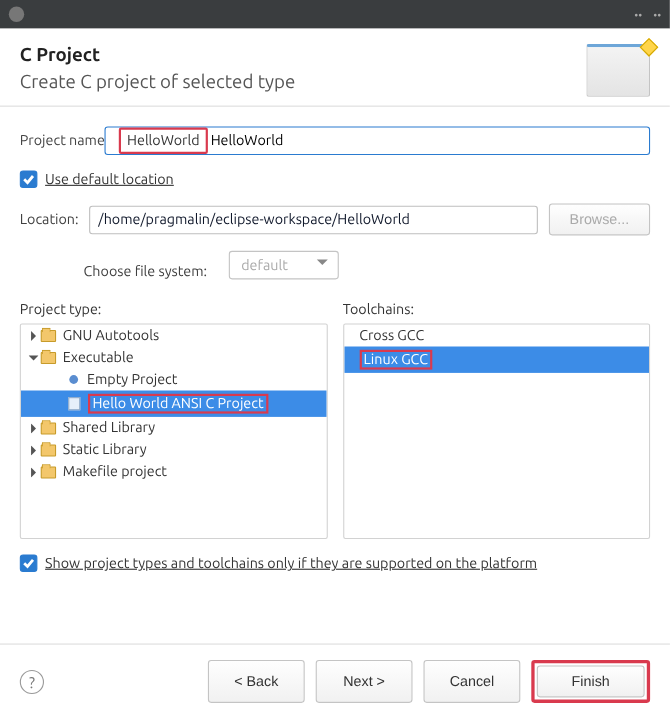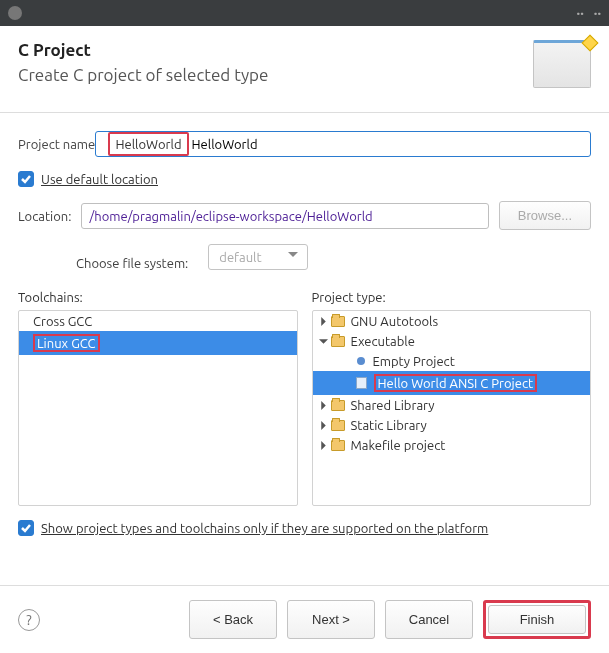--- a/index.html
+++ b/index.html
@@ -16,21 +16,21 @@
     height: 26px;
     background: #3a3d3f;
     display: flex;
     align-items: center;
     padding: 0 8px;
     color: #ccc;
   }
   .titlebar .tb-icon { width:14px; height:14px; border-radius:50%; background:#777; }
   .titlebar .tb-right { margin-left:auto; display:flex; gap:10px; font-size:10px; color:#aaa; }
   .header {
-    padding: 14px 18px 24px;
+    padding: 14px 18px 8px;
     background: #fff;
     border-bottom: 1px solid #ddd;
     display:flex;
     align-items:flex-start;
   }
   .header-text { flex:1; }
   .header h1 { font-size:17px; font-weight:600; color:#222; margin-bottom:6px; }
   .header .subtitle { font-size:17px; color:#555; }
   .header-icon {
     width:58px; height:48px;
@@ -54,21 +54,21 @@
     padding:5px 7px;
     border:1px solid #bfbfbf;
     border-radius:3px;
     font-size:13px;
     font-family:inherit;
     outline:none;
   }
   input[type=text].focused {
     border:1.5px solid #2a7bd0;
   }
-  input[type=text]:disabled { background:#fff; color:#4c1d95; }
+  input[type=text]:disabled { background:#fff; color:#0f172a; }
   .hl { border:2px solid #d93a4e; border-radius:2px; padding:1px; }
   .hl-inline { display:inline-block; }
   .checkbox-row { display:flex; align-items:center; margin-bottom:14px;text-decoration:underline; }
   .checkbox {
     width:16px;height:16px; border:1.5px solid #2a7bd0; border-radius:3px;
     background:#2a7bd0; margin-right:7px; display:flex; align-items:center; justify-content:center;
   }
   .checkbox svg { width:12px;height:12px; stroke:#fff; stroke-width:2.5; fill:none; }
   .btn {
     padding:6px 18px;
@@ -174,89 +174,89 @@
     <button class="btn disabled" disabled="">Browse...</button>
   </div>
 
   <div class="fs-row">
     <span class="label disabled">Choose file system:</span>
     <span class="select disabled">default</span>
   </div>
 
   <div class="columns">
     <div class="col">
+      <span class="col-label">Project type:</span>
+      <div class="listbox" id="project-type-list">
+          <div class="tree-item">
+            <span class="arrow">
+              <svg viewBox="0 0 8 8">
+                <path d="M2 0 L6 4 L2 8 Z" fill="#555" transform="rotate(0 4 4)"></path>
+              </svg>
+            </span>
+            <span class="folder-ico"></span>
+            <span>GNU Autotools</span>
+          </div>
+          <div class="tree-item">
+            <span class="arrow">
+              <svg viewBox="0 0 8 8">
+                <path d="M2 0 L6 4 L2 8 Z" fill="#555" transform="rotate(90 4 4)"></path>
+              </svg>
+            </span>
+            <span class="folder-ico"></span>
+            <span>Executable</span>
+          </div>
+          <div class="tree-item indent-2">
+            <span class="bullet-ico"></span>
+            <span>Empty Project</span>
+          </div>
+          <div class="tree-item indent-2 selected">
+            <span class="file-ico"></span>
+            <span class="tree-hl">
+              <span>Hello World ANSI C Project</span>
+            </span>
+          </div>
+          <div class="tree-item">
+            <span class="arrow">
+              <svg viewBox="0 0 8 8">
+                <path d="M2 0 L6 4 L2 8 Z" fill="#555" transform="rotate(0 4 4)"></path>
+              </svg>
+            </span>
+            <span class="folder-ico"></span>
+            <span>Shared Library</span>
+          </div>
+          <div class="tree-item">
+            <span class="arrow">
+              <svg viewBox="0 0 8 8">
+                <path d="M2 0 L6 4 L2 8 Z" fill="#555" transform="rotate(0 4 4)"></path>
+              </svg>
+            </span>
+            <span class="folder-ico"></span>
+            <span>Static Library</span>
+          </div>
+          <div class="tree-item">
+            <span class="arrow">
+              <svg viewBox="0 0 8 8">
+                <path d="M2 0 L6 4 L2 8 Z" fill="#555" transform="rotate(0 4 4)"></path>
+              </svg>
+            </span>
+            <span class="folder-ico"></span>
+            <span>Makefile project</span>
+          </div>
+        </div>
+    </div>
+    <div class="col">
       <span class="col-label">Toolchains:</span>
       <div class="listbox" id="toolchains-list">
           <div class="list-item" style="padding-left: 14px;">
             <span>Cross GCC</span>
           </div>
           <div class="list-item selected" style="padding-left: 14px;">
             <span class="tree-hl">
               <span>Linux GCC</span>
             </span>
-          </div>
-        </div>
-    </div>
-    <div class="col">
-      <span class="col-label">Project type:</span>
-      <div class="listbox" id="project-type-list">
-          <div class="tree-item">
-            <span class="arrow">
-              <svg viewBox="0 0 8 8">
-                <path d="M2 0 L6 4 L2 8 Z" fill="#555" transform="rotate(0 4 4)"></path>
-              </svg>
-            </span>
-            <span class="folder-ico"></span>
-            <span>GNU Autotools</span>
-          </div>
-          <div class="tree-item">
-            <span class="arrow">
-              <svg viewBox="0 0 8 8">
-                <path d="M2 0 L6 4 L2 8 Z" fill="#555" transform="rotate(90 4 4)"></path>
-              </svg>
-            </span>
-            <span class="folder-ico"></span>
-            <span>Executable</span>
-          </div>
-          <div class="tree-item indent-2">
-            <span class="bullet-ico"></span>
-            <span>Empty Project</span>
-          </div>
-          <div class="tree-item indent-2 selected">
-            <span class="file-ico"></span>
-            <span class="tree-hl">
-              <span>Hello World ANSI C Project</span>
-            </span>
-          </div>
-          <div class="tree-item">
-            <span class="arrow">
-              <svg viewBox="0 0 8 8">
-                <path d="M2 0 L6 4 L2 8 Z" fill="#555" transform="rotate(0 4 4)"></path>
-              </svg>
-            </span>
-            <span class="folder-ico"></span>
-            <span>Shared Library</span>
-          </div>
-          <div class="tree-item">
-            <span class="arrow">
-              <svg viewBox="0 0 8 8">
-                <path d="M2 0 L6 4 L2 8 Z" fill="#555" transform="rotate(0 4 4)"></path>
-              </svg>
-            </span>
-            <span class="folder-ico"></span>
-            <span>Static Library</span>
-          </div>
-          <div class="tree-item">
-            <span class="arrow">
-              <svg viewBox="0 0 8 8">
-                <path d="M2 0 L6 4 L2 8 Z" fill="#555" transform="rotate(0 4 4)"></path>
-              </svg>
-            </span>
-            <span class="folder-ico"></span>
-            <span>Makefile project</span>
           </div>
         </div>
     </div>
   </div>
 
   <div class="checkbox-row" style="margin-top:14px;">
     <span class="checkbox">
       <svg viewBox="0 0 12 12">
           <path d="M2 6 L5 9 L10 3"></path>
         </svg>

